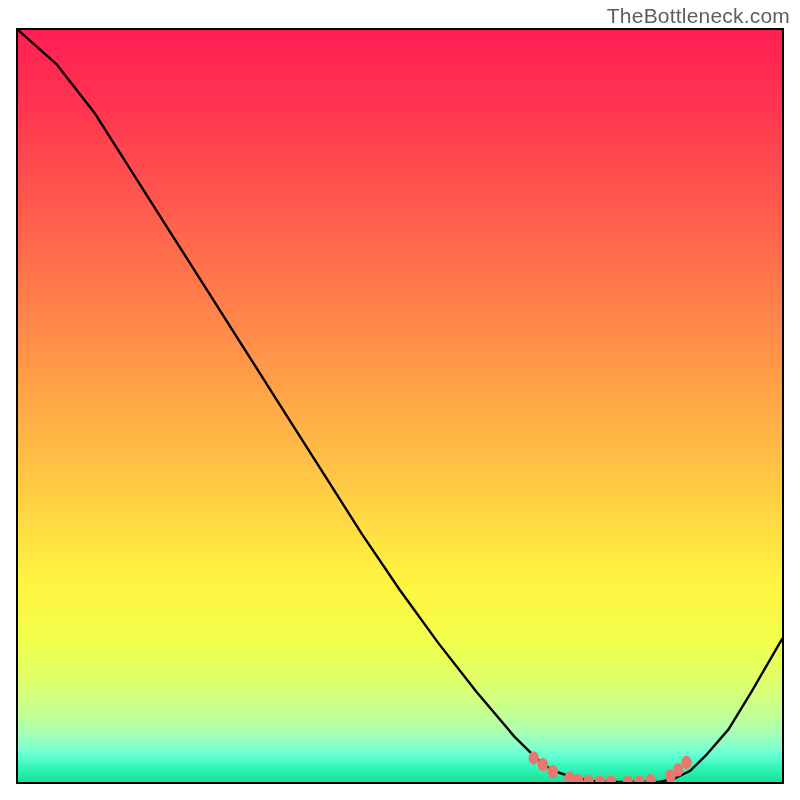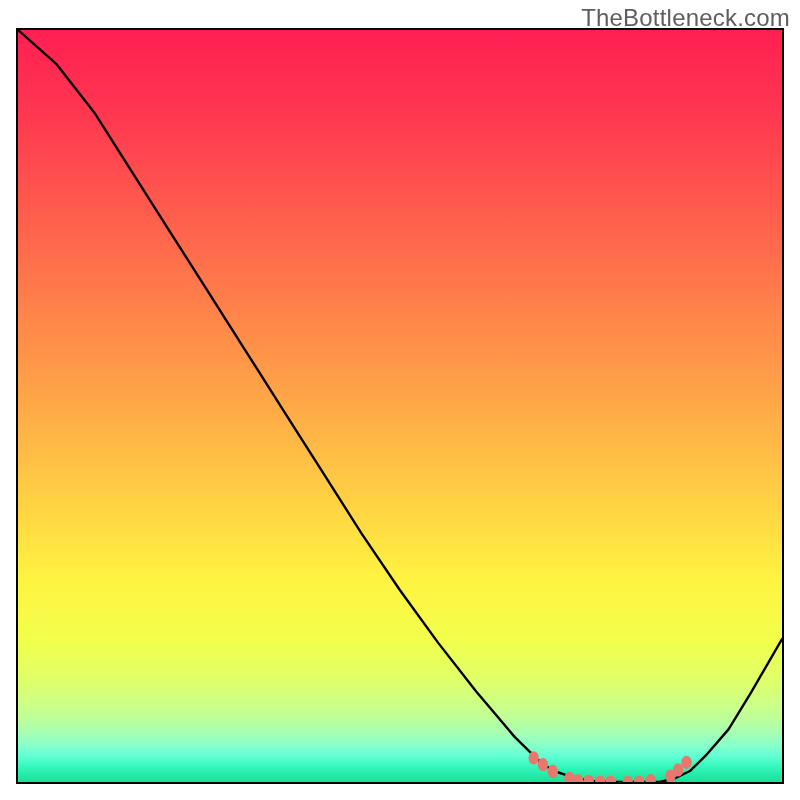--- a/index.html
+++ b/index.html
@@ -13,21 +13,21 @@
   }
   .container {
     position: relative;
     width: 800px;
     height: 800px;
   }
   .watermark {
     position: absolute;
     top: 4px;
     right: 10px;
-    font-size: 24px;
+    font-size: 21px;
     color: #5e5e5e;
     font-weight: 500;
     letter-spacing: 0.2px;
     z-index: 20;
   }
   .plot-box {
     position: absolute;
     left: 16px;
     top: 28px;
     width: 768px;

